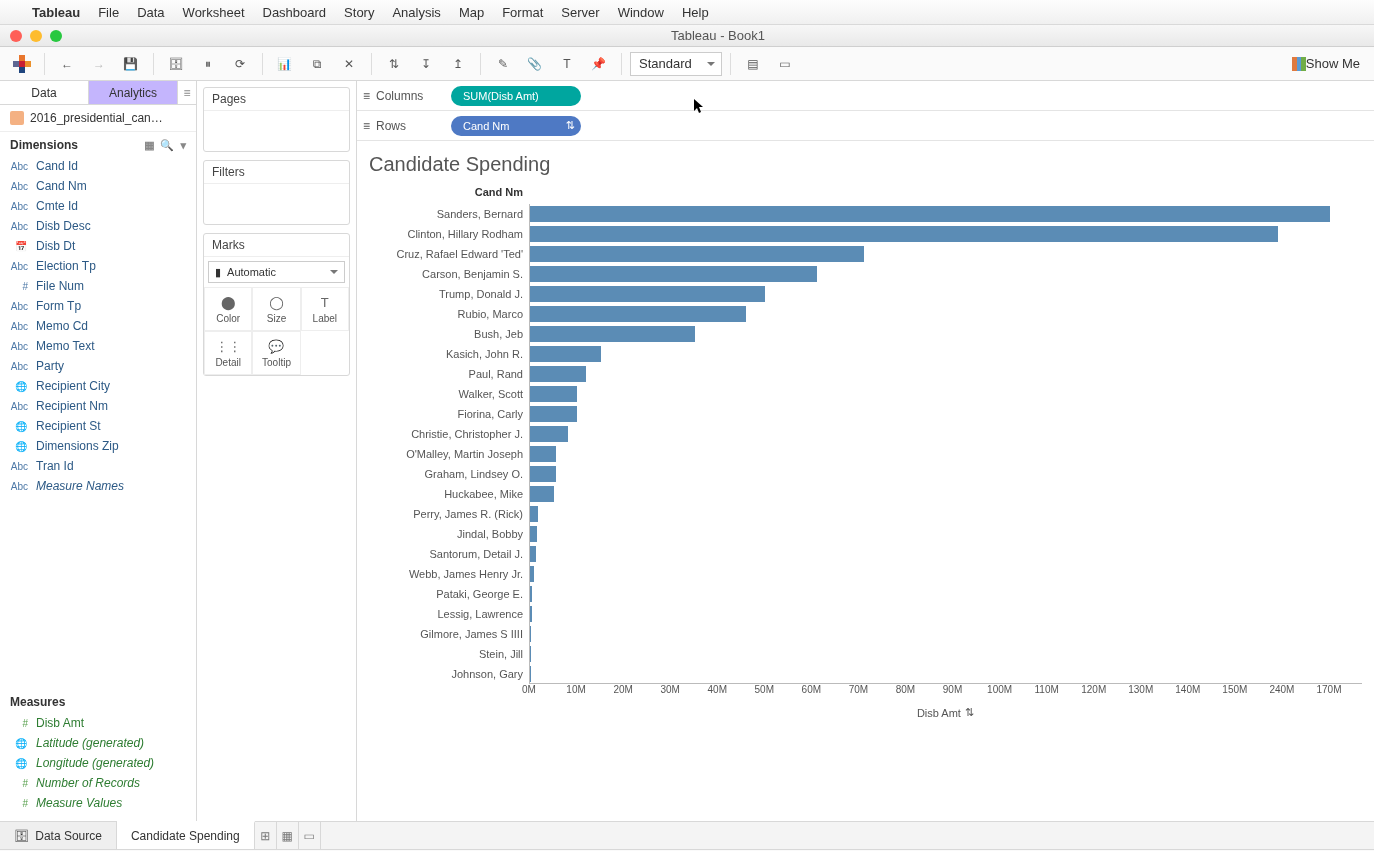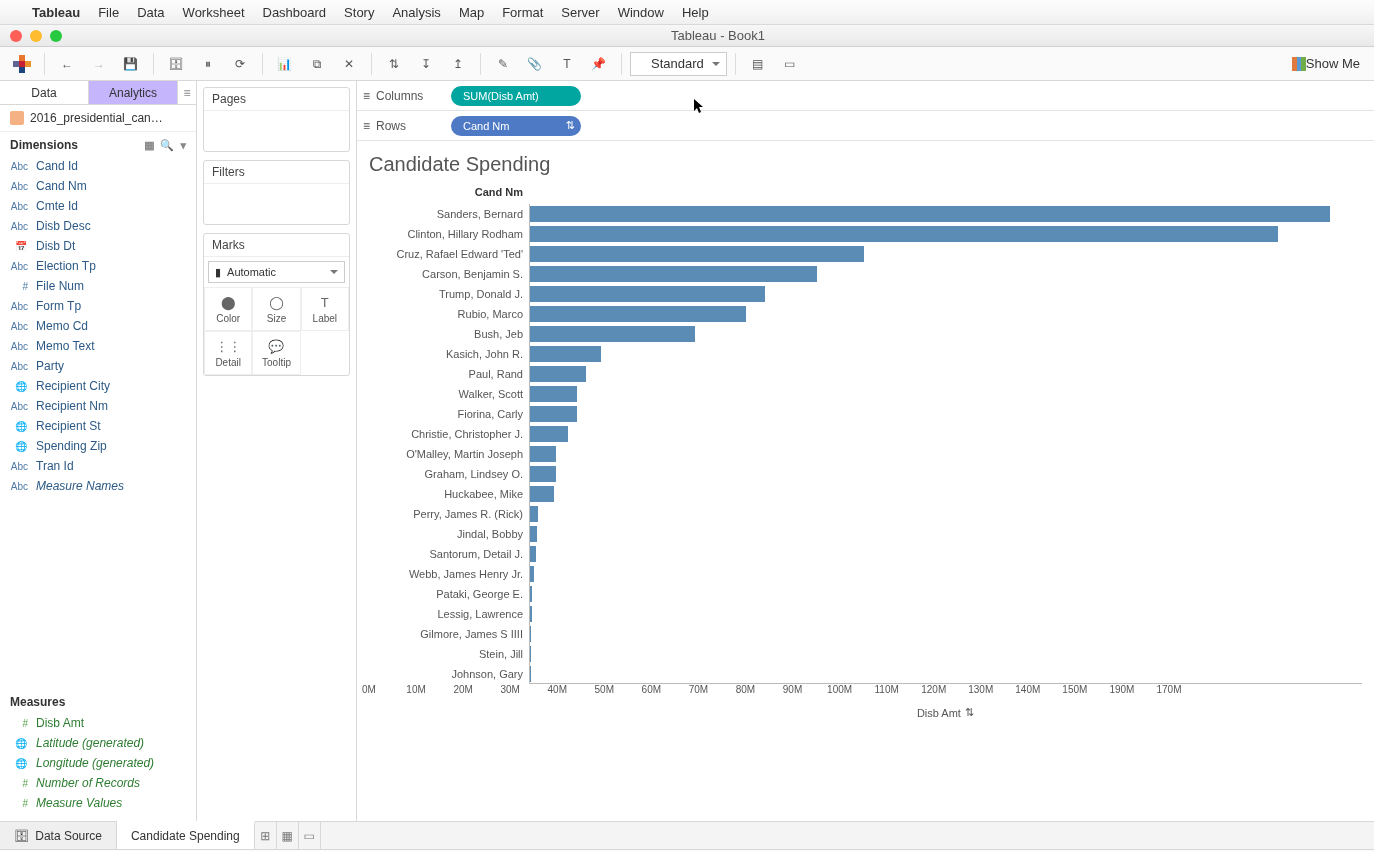--- a/index.html
+++ b/index.html
@@ -15,21 +15,21 @@
 .titlebar { height: 22px; background: linear-gradient(#f7f7f7,#e9e9e9); display: flex; align-items: center; border-bottom: 1px solid #cfcfcf; }
 .traffic { display: flex; gap: 8px; padding-left: 10px; }
 .tl { width: 12px; height: 12px; border-radius: 50%; }
 .tl.r { background: #ff5f57; } .tl.y { background: #febc2e; } .tl.g { background: #28c840; }
 .titlebar .title { flex: 1; text-align: center; font-size: 13px; color: #555; }
 
 
 .toolbar { height: 34px; background: #fafafa; border-bottom: 1px solid #d8d8d8; display: flex; align-items: center; padding: 0 8px; gap: 4px; }
 .tbtn { width: 28px; height: 26px; display: flex; align-items: center; justify-content: center; color: #555; border-radius: 3px; position: relative; }
 .tsep { width: 1px; height: 22px; background: #ddd; margin: 0 4px; }
-.tselect { height: 24px; border: 1px solid #ccc; background: #fff; padding: 0 22px 0 20px; font-size: 13px; display: flex; align-items: center; position: relative; min-width: 92px; }
+.tselect { height: 24px; border: 1px solid #ccc; background: #fff; padding: 0 22px 0 8px; font-size: 13px; display: flex; align-items: center; position: relative; min-width: 92px; }
 .tselect:after { content: ""; position: absolute; right: 6px; top: 9px; border: 4px solid transparent; border-top-color: #777; }
 .showme { margin-left: auto; display: flex; align-items: center; font-size: 13px; padding: 0 6px; }
 .showme .swatch { width: 14px; height: 14px; background: linear-gradient(90deg,#e07a3f 33%,#5b9bd5 33% 66%,#70ad47 66%); }
 .logo-sq { width: 18px; height: 18px; position: relative; }
 .logo-sq span { position: absolute; width: 6px; height: 6px; }
 .logo-sq .a{top:0;left:6px;background:#e8762d;} .logo-sq .b{top:6px;left:0;background:#5c6692;} .logo-sq .c{top:6px;left:12px;background:#eb912c;} .logo-sq .d{top:12px;left:6px;background:#1f457e;} .logo-sq .e{top:6px;left:6px;background:#c72035;}
 
 
 .main { display: flex; height: 740px; }
 
@@ -70,21 +70,21 @@
 .pill.blue { background: #4e79c4; }
 .pill .sorticon { position: absolute; right: 6px; top: 3px; font-size: 11px; }
 .sheet { flex: 1; padding: 12px 12px 4px; overflow: hidden; }
 .sheet-title { font-size: 20px; font-weight: 400; color: #555; margin-bottom: 10px; }
 .chart { display: flex; }
 .ylabels { width: 160px; }
 .yhead { height: 18px; font-size: 11px; font-weight: 600; text-align: right; padding-right: 6px; }
 .yrow { height: 20px; font-size: 11px; padding-right: 6px; display: flex; align-items: center; justify-content: flex-end; color: #555; }
 .plot { flex: 1; position: relative; border-left: 1px solid #bbb; border-bottom: 1px solid #bbb; margin-top: 18px; }
 .plot .bar { position: absolute; height: 16px; background: #5b8cb5; }
-.xaxis { display: flex; height: 18px; position: relative; }
+.xaxis { display: flex; margin-left: 160px; height: 18px; position: relative; }
 .xaxis .tick { position: absolute; font-size: 10px; color: #555; transform: translateX(-50%); }
 .xlabel { text-align: center; font-size: 11px; color: #555; margin-top: 4px; margin-left: 160px; display: flex; align-items: center; justify-content: center; gap: 4px; }
 
 
 .btabs { height: 28px; background: #f4f4f4; border-top: 1px solid #d8d8d8; display: flex; align-items: stretch; }
 .btab { padding: 0 14px; display: flex; align-items: center; gap: 6px; font-size: 12px; border-right: 1px solid #d8d8d8; background: #efefef; }
 .btab.active { background: #fff; border-top: 2px solid #fff; margin-top: -1px; }
 .btico { width: 22px; display: flex; align-items: center; justify-content: center; color: #777; border-right: 1px solid #d8d8d8; }
 
 
@@ -242,21 +242,21 @@
           <div class="field dim">
             <span class="ficon">Abc</span>
             <span class="">Recipient Nm</span>
           </div>
           <div class="field dim">
             <span class="ficon">🌐</span>
             <span class="">Recipient St</span>
           </div>
           <div class="field dim">
             <span class="ficon">🌐</span>
-            <span class="">Spending Zip</span>
+            <span class="">Dimensions Zip</span>
           </div>
           <div class="field dim">
             <span class="ficon">Abc</span>
             <span class="">Tran Id</span>
           </div>
           <div class="field dim">
             <span class="ficon">Abc</span>
             <span class="italic">Measure Names</span>
           </div>
         </div>
@@ -417,21 +417,21 @@
             <span class="tick" style="left: 282.353px;">60M</span>
             <span class="tick" style="left: 329.412px;">70M</span>
             <span class="tick" style="left: 376.471px;">80M</span>
             <span class="tick" style="left: 423.529px;">90M</span>
             <span class="tick" style="left: 470.588px;">100M</span>
             <span class="tick" style="left: 517.647px;">110M</span>
             <span class="tick" style="left: 564.706px;">120M</span>
             <span class="tick" style="left: 611.765px;">130M</span>
             <span class="tick" style="left: 658.824px;">140M</span>
             <span class="tick" style="left: 705.882px;">150M</span>
-            <span class="tick" style="left: 752.941px;">190M</span>
+            <span class="tick" style="left: 752.941px;">240M</span>
             <span class="tick" style="left: 800px;">170M</span>
           </div>
         <div class="xlabel">
             <span>Disb Amt</span> 
             <span>⇅</span>
           </div>
       </div>
     </div>
   </div>
 

